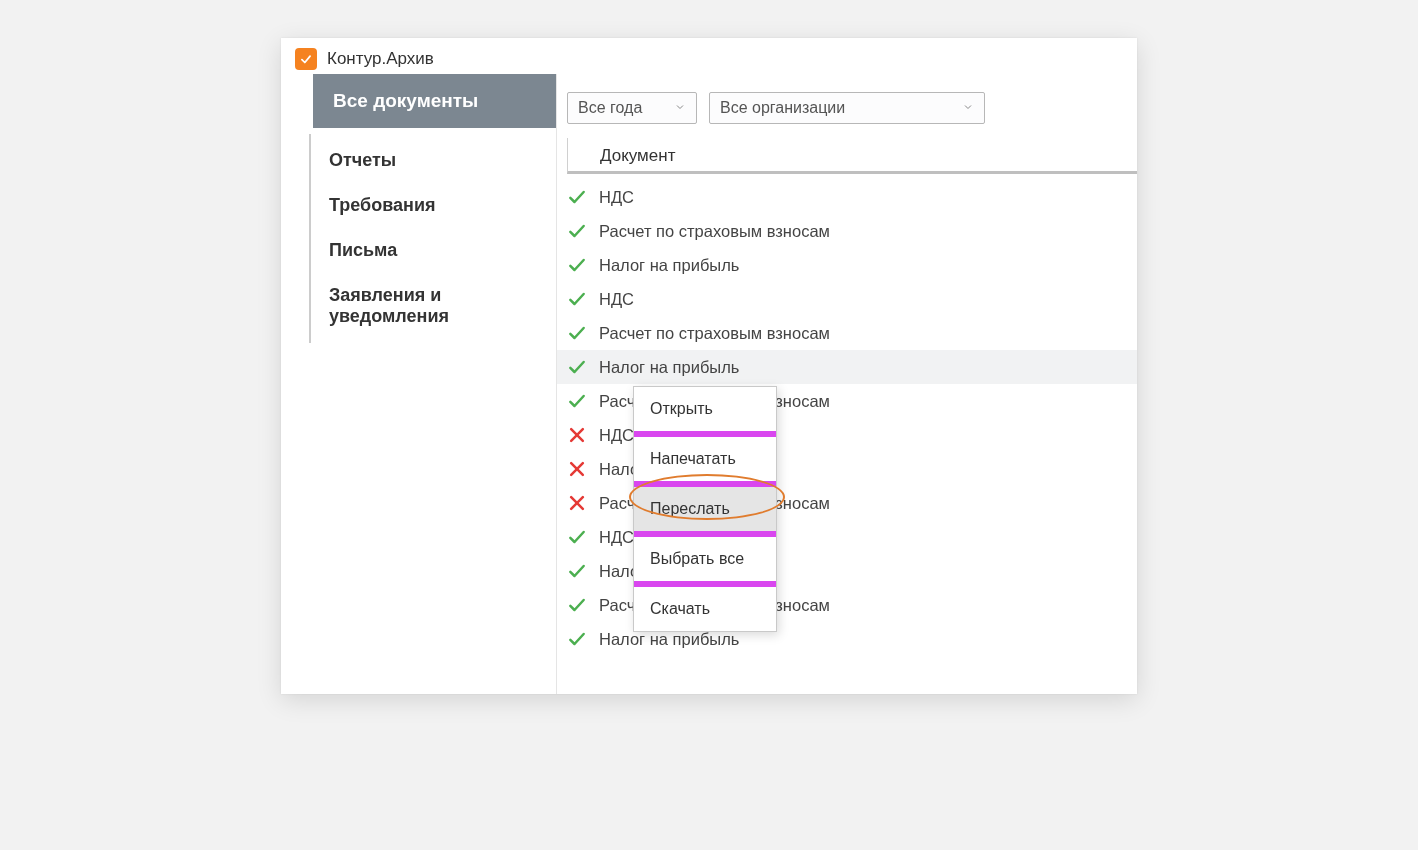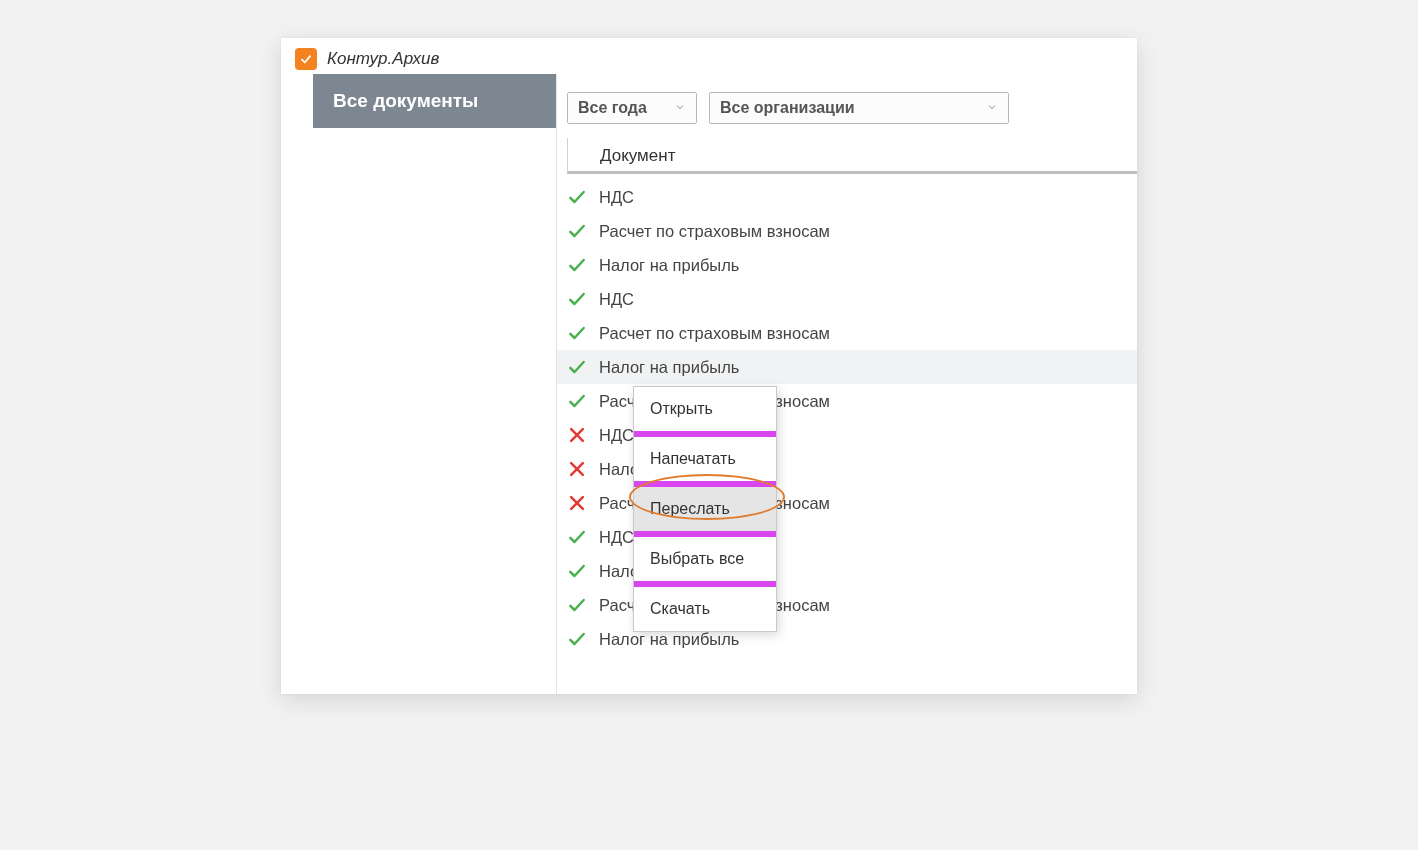--- a/index.html
+++ b/index.html
@@ -17,21 +17,20 @@
     width: 856px;
     background: #fff;
     box-shadow: 0 6px 24px rgba(0,0,0,0.12), 0 0 2px rgba(0,0,0,0.08);
     overflow: visible;
     position: relative;
   }
   .titlebar {
     display: flex;
     align-items: center;
     padding: 10px 14px 4px 14px;
-    font-style: italic;
   }
   .app-icon {
     width: 22px; height: 22px;
     background: #f58220;
     border-radius: 4px;
     display: flex; align-items: center; justify-content: center;
     margin-right: 10px;
   }
   .app-icon svg { width: 14px; height: 14px; }
   .app-title {
@@ -97,25 +96,24 @@
     border: 1px solid #b7b7b7;
     background: #fcfcfd;
     font-size: 16px;
     color: #555;
     padding: 6px 10px;
     display: flex;
     align-items: center;
     justify-content: space-between;
     border-radius: 2px;
     cursor: pointer;
-    font-weight: bold;
   }
   .select .chev { margin-left: 10px; }
   .select.small { width: 130px; }
-  .select.large { width: 300px; justify-content: space-between; }
+  .select.large { width: 276px; justify-content: space-between; }
   .col-header {
     font-size: 17px;
     color: #333;
     padding: 8px 0 5px 32px;
     border-bottom: 3px solid #bfbfbf;
     border-left: 1px solid #d0d0d0;
     margin-left: 10px;
   }
   .doclist { padding-top: 6px; }
   .docrow {
@@ -171,20 +169,26 @@
           <polyline points="5,13 10,18 19,7" stroke="#fff" fill="none" stroke-width="3" stroke-linecap="round" stroke-linejoin="round"></polyline>
         </svg>
     </span>
     <span class="app-title">Контур.Архив</span>
   </div>
 
 
   <div class="body">
     <div class="sidebar">
       <div class="sidebar-selected">Все документы</div>
+      <div class="sidebar-group">
+        <div class="sidebar-child">Отчеты</div>
+        <div class="sidebar-child">Требования</div>
+        <div class="sidebar-child">Письма</div>
+        <div class="sidebar-child">Заявления и уведомления</div>
+      </div>
     </div>
 
     <div class="main">
       <div class="filters">
         <div class="select small">
           <span>Все года</span>
           <span class="chev"><svg viewBox="0 0 24 24">
                 <polyline points="6,9 12,15 18,9" stroke="#888" fill="none" stroke-width="2"></polyline>
               </svg></span>
         </div>

